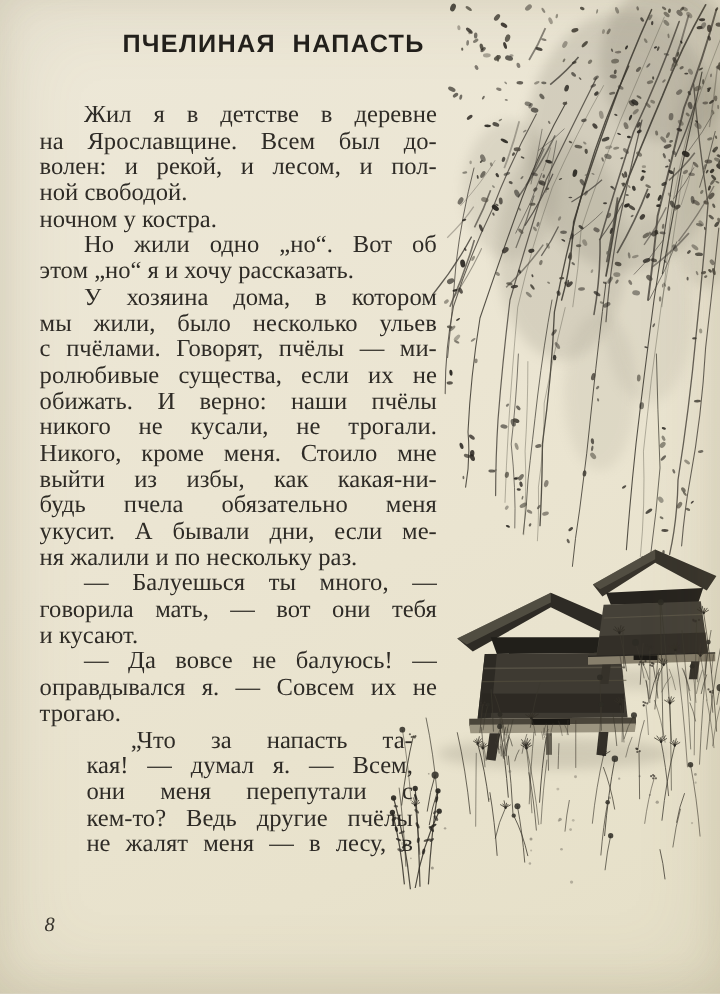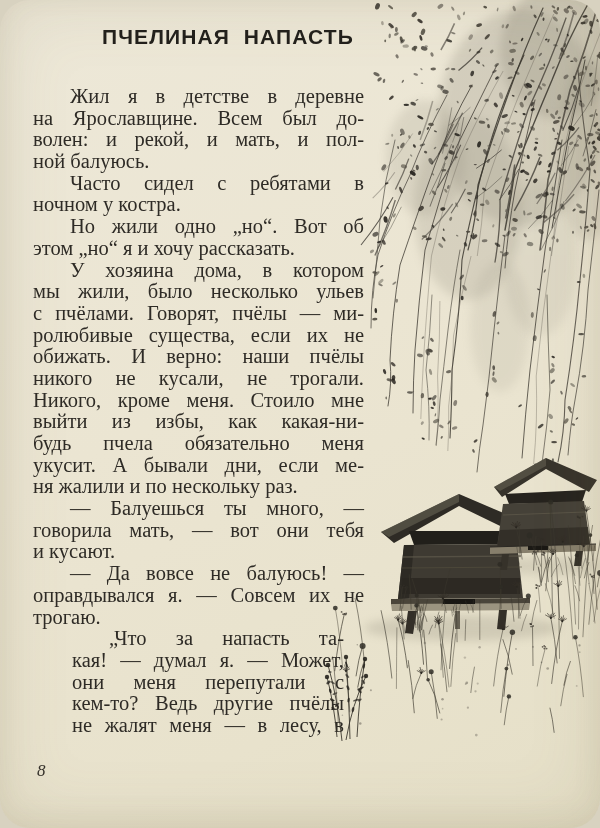--- a/index.html
+++ b/index.html
@@ -1,20 +1,19 @@
 <!DOCTYPE html>
 <html><head>
 <meta charset="utf-8">
 <style>
   html,body{margin:0;padding:0;background:#d8d2c0;}
   .page{
     position:relative;width:600px;height:828px;overflow:hidden;
     background:linear-gradient(155deg,#ede8d8 0%,#ebe5d2 45%,#e8e2cc 78%,#e5dfc7 100%);
     font-family:"Liberation Serif",serif;
-    border-radius:30px;
   }
   .page::after{
     content:'';position:absolute;inset:0;pointer-events:none;
     box-shadow:inset 0 0 70px rgba(125,112,80,.16), inset 0 -8px 28px rgba(120,105,70,.10);
   }
   .title{
     position:absolute;left:102px;top:26px;margin:0;
     font-family:"Liberation Sans",sans-serif;font-weight:700;
     font-size:21px;line-height:1;letter-spacing:1.1px;word-spacing:7px;
     color:#211f1b;white-space:nowrap;
@@ -42,25 +41,24 @@
 </head>
 <body>
 
 <div class="page">
   <h1 class="title">ПЧЕЛИНАЯ НАПАСТЬ</h1>
 
   <div class="text-col">
       <div class="para">
         <div class="l first">Жил я в детстве в деревне</div>
         <div class="l">на Ярославщине. Всем был до-</div>
-        <div class="l">волен: и рекой, и мать, и пол-</div>
-        <div class="l last">ной балуюсь.</div>
+        <div class="l">волен: и рекой, и лесом, и пол-</div>
+        <div class="l last">ной свободой.</div>
       </div>
       <div class="para">
-        <div class="l first">Часто сидел с ребятами в</div>
         <div class="l last">ночном у костра.</div>
       </div>
       <div class="para">
         <div class="l first">Но жили одно „но“. Вот об</div>
         <div class="l last">этом „но“ я и хочу рассказать.</div>
       </div>
       <div class="para">
         <div class="l first">У хозяина дома, в котором</div>
         <div class="l">мы жили, было несколько ульев</div>
         <div class="l">с пчёлами. Говорят, пчёлы — ми-</div>
@@ -78,21 +76,21 @@
         <div class="l">говорила мать, — вот они тебя</div>
         <div class="l last">и кусают.</div>
       </div>
       <div class="para">
         <div class="l first">— Да вовсе не балуюсь! —</div>
         <div class="l">оправдывался я. — Совсем их не</div>
         <div class="l last">трогаю.</div>
       </div>
       <div class="para">
         <div class="l first">„Что за напасть та-</div>
-        <div class="l">кая! — думал я. — Может,</div>
+        <div class="l">кая! — думал я. — Всем,</div>
         <div class="l">они меня перепутали с</div>
         <div class="l">кем-то? Ведь другие пчёлы</div>
         <div class="l">не жалят меня — в лесу, в</div>
       </div>
     </div>
 
   <svg id="illo" viewBox="300 0 300 760" aria-hidden="true">
     <defs>
       <filter id="soft" x="-60%" y="-60%" width="220%" height="220%">
         <feGaussianBlur stdDeviation="5"></feGaussianBlur>

